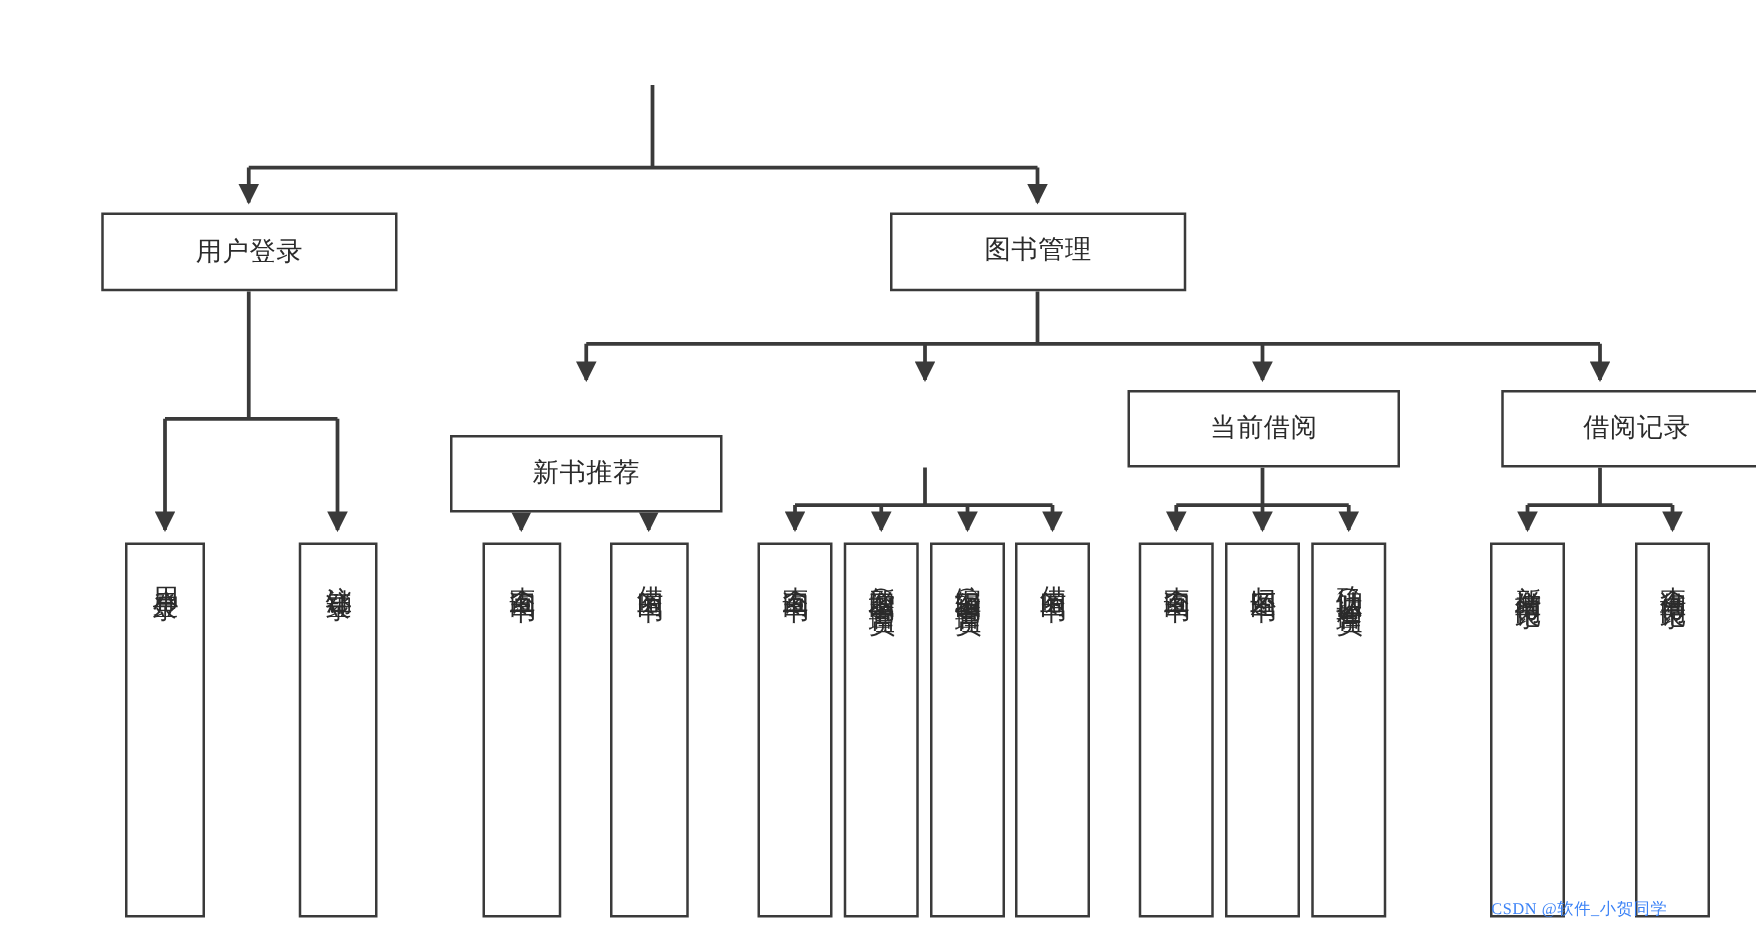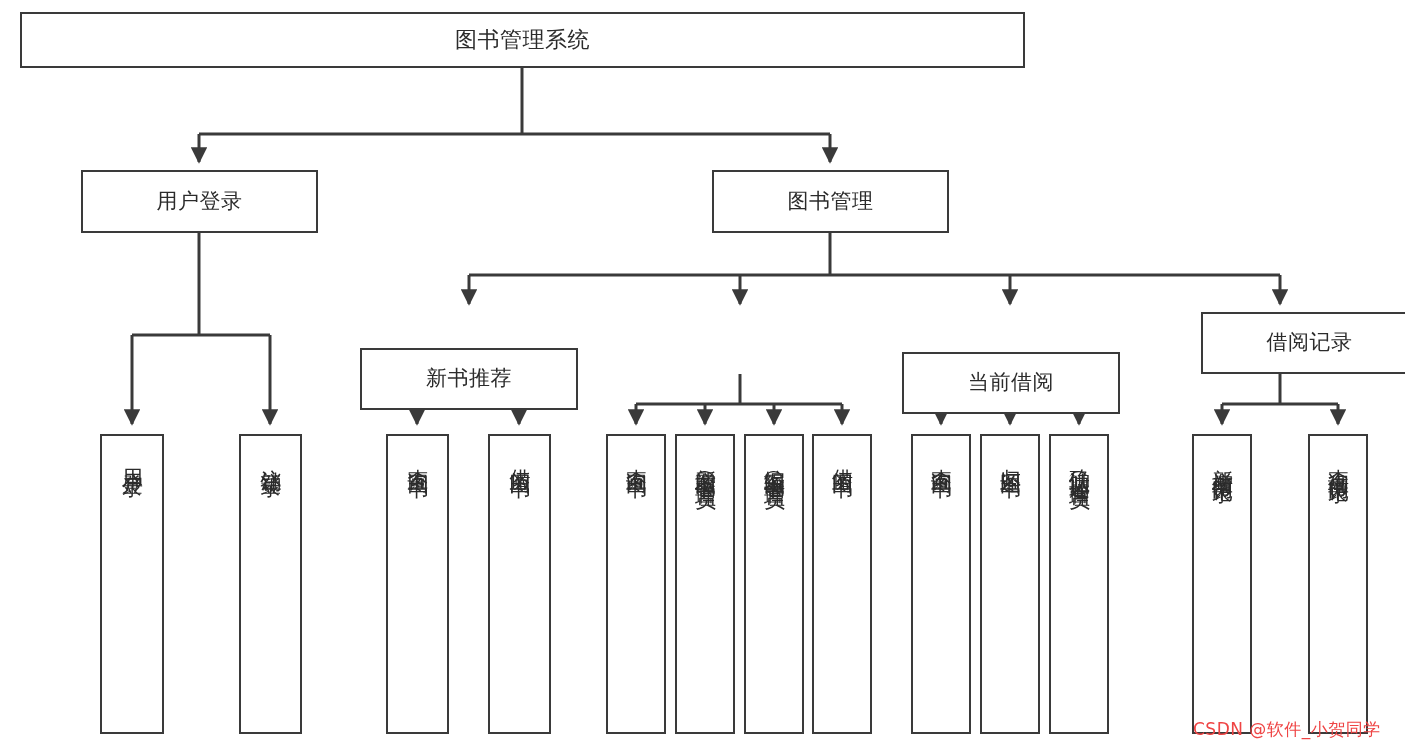--- a/index.html
+++ b/index.html
@@ -55,25 +55,26 @@
     writing-mode: vertical-rl;
     text-orientation: upright;
     font-size: 21px;
     letter-spacing: 3px;
     line-height: 1;
     white-space: nowrap;
   }
   .node.root .label { font-size: 22px; }
   .watermark {
     position: absolute;
-    color: #ef4444;
-    font-size: 17px;
+    color: #3b82f6;
+    font-size: 13px;
     white-space: nowrap;
     letter-spacing: 0.5px;
     user-select: none;
+    font-family: Liberation Serif, serif;
   }
 </style>
 </head>
 <body>
 
 <div id="diagram-root">
 
   <svg class="connectors" viewBox="0 0 1405 747" xmlns="http://www.w3.org/2000/svg">
     <defs>
       <marker id="arrow" viewBox="0 0 10 10" refX="9" refY="5" markerWidth="5.5" markerHeight="5.5" orient="auto-start-reverse">
@@ -120,35 +121,32 @@
       <path d="M 1010 404 L 1010 424" marker-end="url(#arrow)"></path>
       <path d="M 1079 404 L 1079 424" marker-end="url(#arrow)"></path>
 
       <path d="M 1280 374 L 1280 404"></path>
       <path d="M 1222 404 L 1338 404"></path>
       <path d="M 1222 404 L 1222 424" marker-end="url(#arrow)"></path>
       <path d="M 1338 404 L 1338 424" marker-end="url(#arrow)"></path>
     </g>
   </svg>
 
-  <div class="node horizontal root" style="left:20px; top:12px; width:1005px; height:56px;">
-    <span class="label">图书管理系统</span>
-  </div>
 
   <div class="node horizontal" style="left:81px; top:170px; width:237px; height:63px;">
     <span class="label">用户登录</span>
   </div>
-  <div class="node horizontal" style="left:712px; top:170px; width:237px; height:63px;">
+  <div class="node horizontal" style="left:712px; top:170px; width:237px; height:63px;font-family:Liberation Mono, monospace;">
     <span class="label">图书管理</span>
   </div>
 
   <div class="node horizontal" style="left:360px; top:312px; width:218px; height:62px;margin-top:36px;">
     <span class="label">新书推荐</span>
   </div>
-  <div class="node horizontal" style="left:902px; top:312px; width:218px; height:62px;margin-top:40px;">
+  <div class="node horizontal" style="left:902px; top:312px; width:218px; height:62px;">
     <span class="label">当前借阅</span>
   </div>
   <div class="node horizontal" style="left:1172px; top:312px; width:217px; height:62px;margin-left:29px;">
     <span class="label">借阅记录</span>
   </div>
 
   <div class="node vertical" style="left:100px; top:434px; width:64px; height:300px;">
     <span class="label">用户登录</span>
   </div>
   <div class="node vertical" style="left:239px; top:434px; width:63px; height:300px;">

